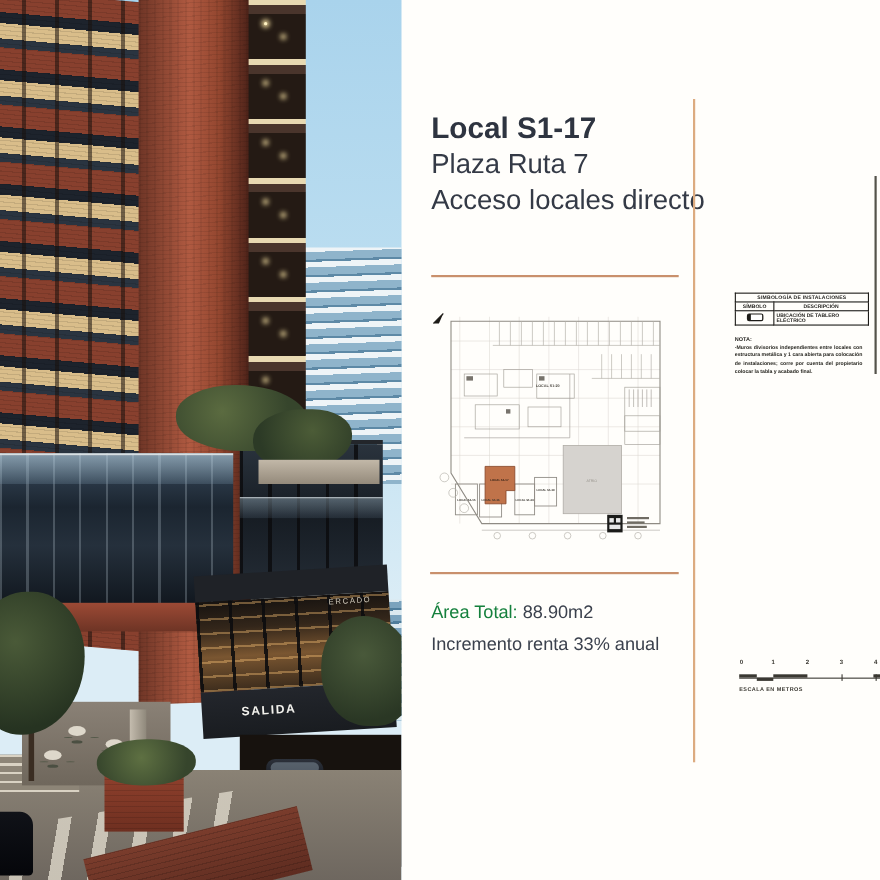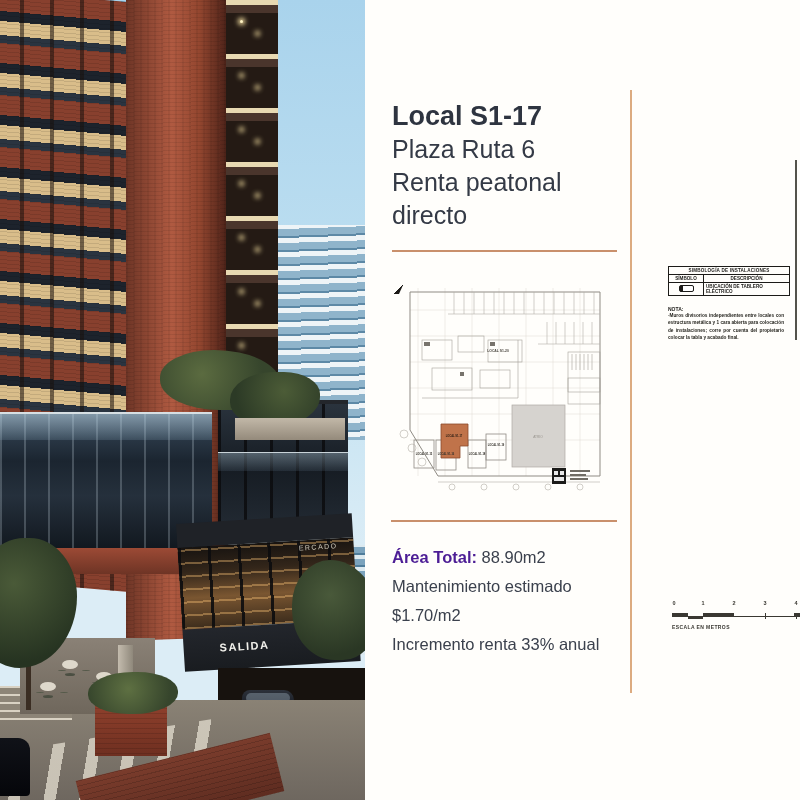--- a/index.html
+++ b/index.html
@@ -101,21 +101,21 @@
   .subtitle{font-size:25px;font-weight:400;line-height:33px;}
   .hline{height:2px;background:#c9906c;}
   .hline1{left:392px;top:250px;width:225px;}
   .hline2{left:391px;top:520px;width:226px;}
   .vline{left:630px;top:90px;width:2px;height:603px;background:#dcab80;}
   .edge-line{left:795px;top:160px;width:2px;height:180px;background:#54534b;}
 
   .plan{left:388px;top:278px;width:230px;height:222px;}
 
   .details{left:392px;top:543px;width:250px;color:#3b414d;font-size:16.5px;line-height:29px;}
-  .details b{font-weight:700;color:#4c1d95;}
+  .details b{font-weight:400;color:#15803d;}
 
   
   .legend{left:668px;top:266px;width:122px;color:#1c1b18;}
   .lg-table{width:122px;border:1px solid #1c1b18;border-collapse:collapse;}
   .lg-table td{border:1px solid #1c1b18;padding:1px 2px;font-size:4.6px;font-weight:700;text-align:center;}
   .lg-title{font-size:5.2px;letter-spacing:.2px;}
   .lg-symcell{width:30px;}
   .lg-desccell{text-align:left !important;}
   .panel-sym{display:inline-block;width:13px;height:5px;border:1px solid #1c1b18;border-radius:2px;background:linear-gradient(90deg,#1c1b18 0 3px,#fff 3px);}
   .nota{margin-top:10px;width:116px;}
@@ -188,22 +188,22 @@
     <div class="abs planter"></div>
     <div class="abs planter-green"></div>
     <div class="abs tree-trunk"></div>
     <div class="abs tree-left"></div>
     <div class="abs green-right"></div>
     <div class="abs car2"></div>
   </div>
 
   <div class="abs title-block">
     <div class="title">Local S1-17</div>
-    <div class="subtitle">Plaza Ruta 6</div>
-    <div class="subtitle">Renta peatonal directo</div>
+    <div class="subtitle">Plaza Ruta 7</div>
+    <div class="subtitle">Acceso locales directo</div>
   </div>
 
   <div class="abs hline hline1"></div>
   <div class="abs hline hline2"></div>
   <div class="abs vline"></div>
   <div class="abs edge-line"></div>
 
   <div class="abs plan">
     <svg viewBox="0 0 230 222" width="230" height="222">
 
@@ -317,21 +317,20 @@
         <rect x="166" y="199" width="10" height="4" fill="#ffffff" opacity="0.9"></rect>
         <rect x="182" y="192" width="20" height="2" fill="#706c64"></rect>
         <rect x="182" y="196" width="16" height="2" fill="#706c64"></rect>
         <rect x="182" y="200" width="18" height="2" fill="#706c64"></rect>
       </g>
     </svg>
   </div>
 
   <div class="abs details">
     <div><b>Área Total:</b><span> 88.90m2</span></div>
-    <div>Mantenimiento estimado $1.70/m2</div>
     <div>Incremento renta 33% anual</div>
   </div>
 
   <div class="abs legend">
     <table class="lg-table">
       <tbody>
           <tr>
             <td colspan="2" class="lg-title">SIMBOLOGÍA DE INSTALACIONES</td>
           </tr>
       <tr>

